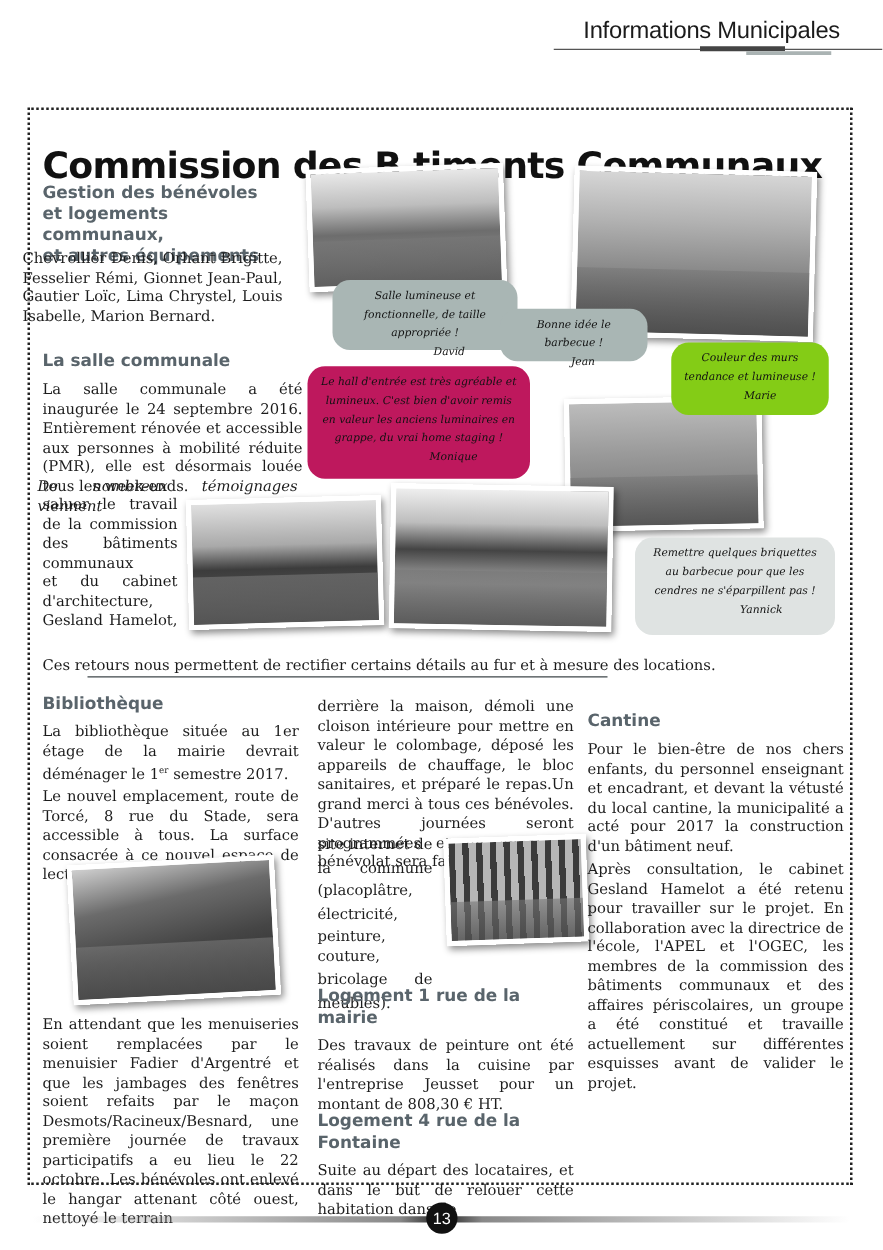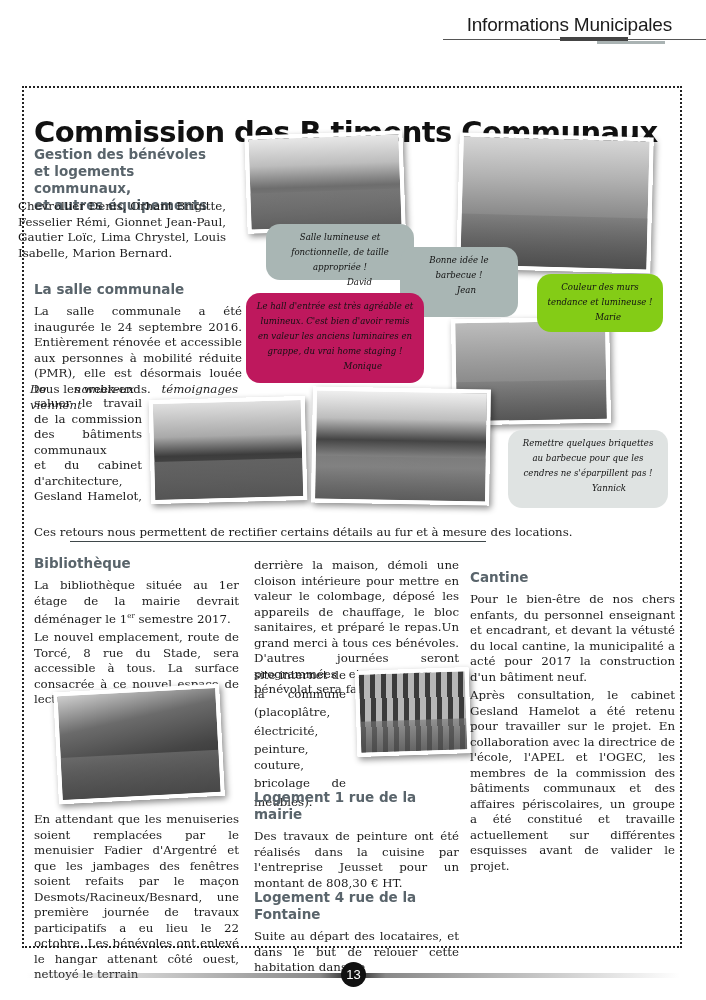--- a/index.html
+++ b/index.html
@@ -33,21 +33,21 @@
   .p2 { left: 458px; top: 135px; width: 186px; height: 128px; transform: rotate(1.5deg); background: linear-gradient(180deg,#d6d6d6 0%,#b2b2b2 30%,#8a8a8a 60%,#4a4a4a 100%); }
   .p3 { left: 452px; top: 318px; width: 150px; height: 98px; transform: rotate(-1deg); background: linear-gradient(180deg,#bcbcbc 0%,#9b9b9b 40%,#6d6d6d 100%); }
   .p4 { left: 150px; top: 398px; width: 148px; height: 96px; transform: rotate(-1.5deg); background: linear-gradient(180deg,#e0e0e0 0%,#a9a9a9 35%,#3c3c3c 55%,#666 100%); }
   .p5 { left: 312px; top: 388px; width: 170px; height: 108px; transform: rotate(1deg); background: linear-gradient(180deg,#efefef 0%,#bdbdbd 25%,#444 45%,#a9a9a9 70%,#8c8c8c 100%); }
   .p6 { left: 56px; top: 688px; width: 158px; height: 104px; transform: rotate(-3deg); background: linear-gradient(170deg,#cfcfcf 0%,#6b6b6b 30%,#454545 60%,#262626 100%); }
   .p7 { left: 356px; top: 669px; width: 106px; height: 78px; transform: rotate(-2deg); background: repeating-linear-gradient(90deg,#3b3b3b 0 5px,#b6b6b6 5px 11px); }
 
   .bubble { position: absolute; border-radius: 14px; font-family: "DejaVu Serif", serif; font-style: italic; font-size: 8.6px; line-height: 15px; text-align: center; color: #111; padding: 6px 8px; box-sizing: border-box; }
   .bubble .sig { display: block; text-align: right; padding-right: 34px; }
   .b-david { left: 266px; top: 224px; width: 148px; height: 56px; background: #a9b6b4; }
-  .b-jean { left: 400px; top: 247px; width: 118px; height: 70px; background: #a9b6b4; }
+  .b-jean { left: 400px; top: 247px; width: 118px; height: 42px; background: #a9b6b4; }
   .b-monique { left: 246px; top: 293px; width: 178px; height: 90px; background: #be185d; }
   .b-marie { left: 537px; top: 274px; width: 126px; height: 58px; background: #84cc16; }
   .b-yannick { left: 508px; top: 430px; width: 160px; height: 78px; background: #dfe3e2; }
 
   .retours { position: absolute; left: 34px; top: 513px; width: 640px; font-size: 11.8px; line-height: 15px; }
   .divider { position: absolute; left: 70px; width: 416px; top: 541px; height: 1px; background: #3f474a; }
 
   .col { position: absolute; width: 205px; }
   .c1 { left: 34px; }
   .c2 { left: 254px; }

